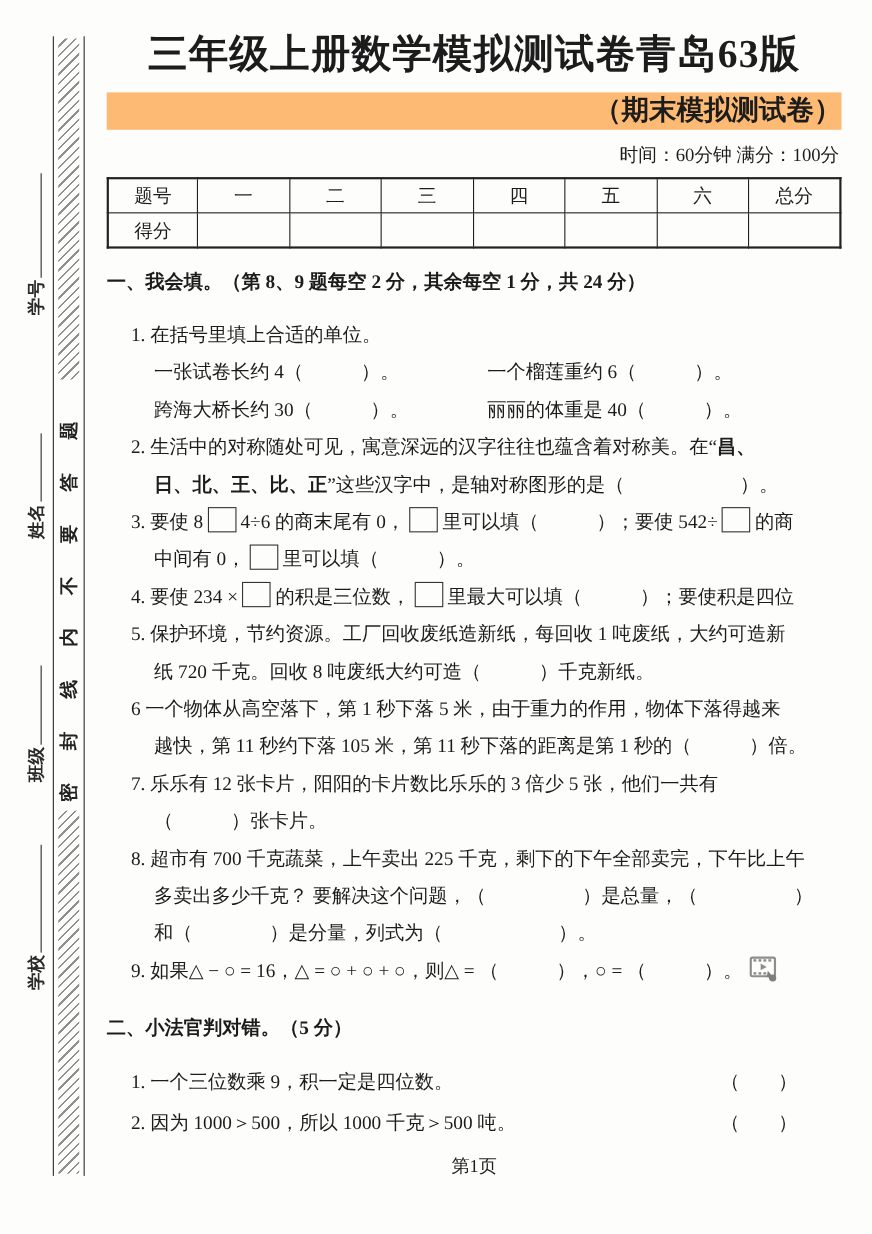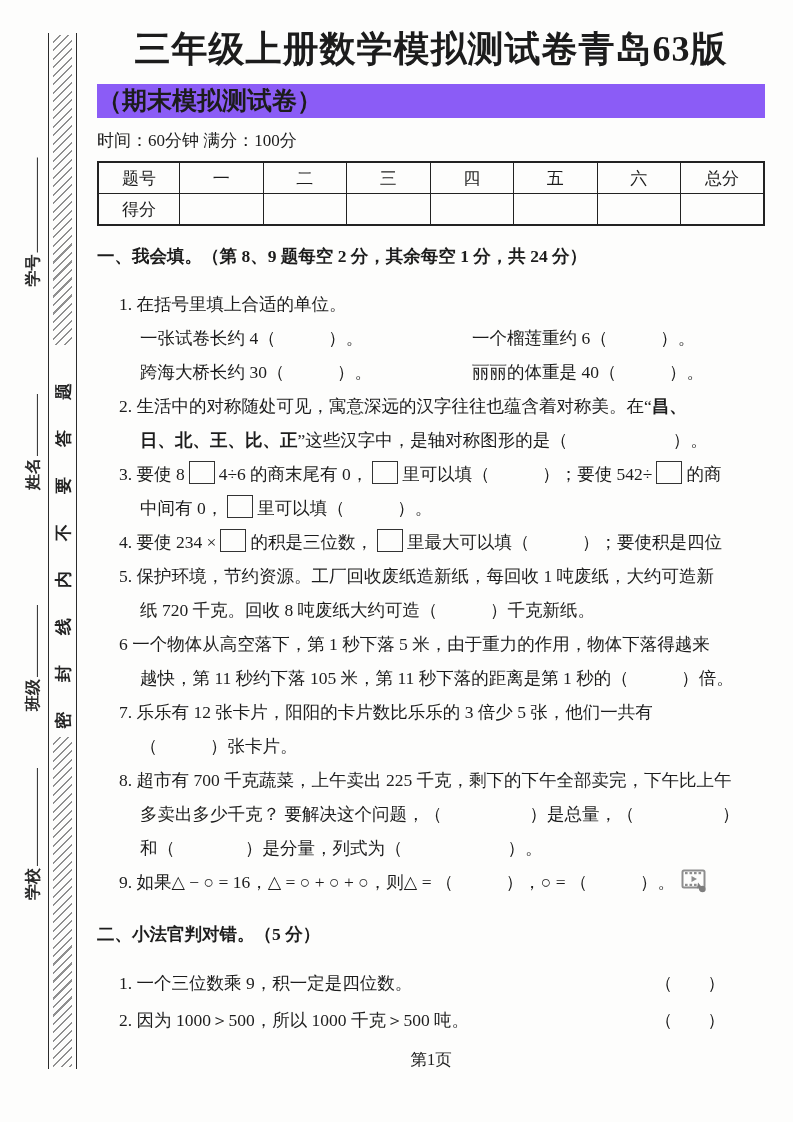--- a/index.html
+++ b/index.html
@@ -38,41 +38,41 @@
   }
   .fblank{display:inline-block;border-bottom:1.5px solid #2a2a2a;height:0.95em;margin-left:2px;}
 
   
   .content{position:absolute;left:97px;top:0;width:668px;}
   .title{
     margin:26px 0 11px 0;text-align:center;
     font-size:36px;font-weight:700;letter-spacing:1px;line-height:46px;
   }
   .subtitle{
-    margin-top:12px;text-align:left;
+    margin-top:12px;text-align:right;
     font-size:25px;font-weight:700;line-height:34px;
-    background:#8b5cf6;
+    background:#fdba74;
   }
-  .info{margin-top:12px;text-align:left;font-size:17px;line-height:22px;padding-right:2px;}
+  .info{margin-top:12px;text-align:right;font-size:17px;line-height:22px;padding-right:2px;}
 
   table.score-table{
     margin-top:9px;width:100%;border-collapse:collapse;
     border:2px solid #222;table-layout:fixed;
   }
   table.score-table td{
     border:1.2px solid #222;height:30px;text-align:center;
     font-size:17px;padding:0;
   }
   table.score-table td.c1{width:80px;}
 
   .sec-title{margin-top:15px;font-size:17.5px;font-weight:700;line-height:30px;}
   .qwrap{margin-top:16px;}
   .qline{font-size:17.5px;line-height:34px;padding-left:22px;white-space:nowrap;}
   .qline.ind{padding-left:43px;}
-  .qline.cols{display:grid;grid-template-columns:303px auto;gap:29px;}
+  .qline.cols{display:grid;grid-template-columns:303px auto;}
   .bseg{font-weight:700;font-family:"Liberation Sans","DejaVu Sans",sans-serif;}
   .fillbox{
     display:inline-block;width:24px;height:21px;
     border:1.2px solid #333;margin:0 4px;vertical-align:-4px;background:#fdfdfc;
   }
   .jrow{display:flex;font-size:17.5px;line-height:37px;align-items:center;}
   .jtext{padding-left:22px;}
   .jfill{flex:1;}
   .jblank{padding-right:40px;}
   .footer{margin-top:10px;text-align:center;font-size:16.5px;}

